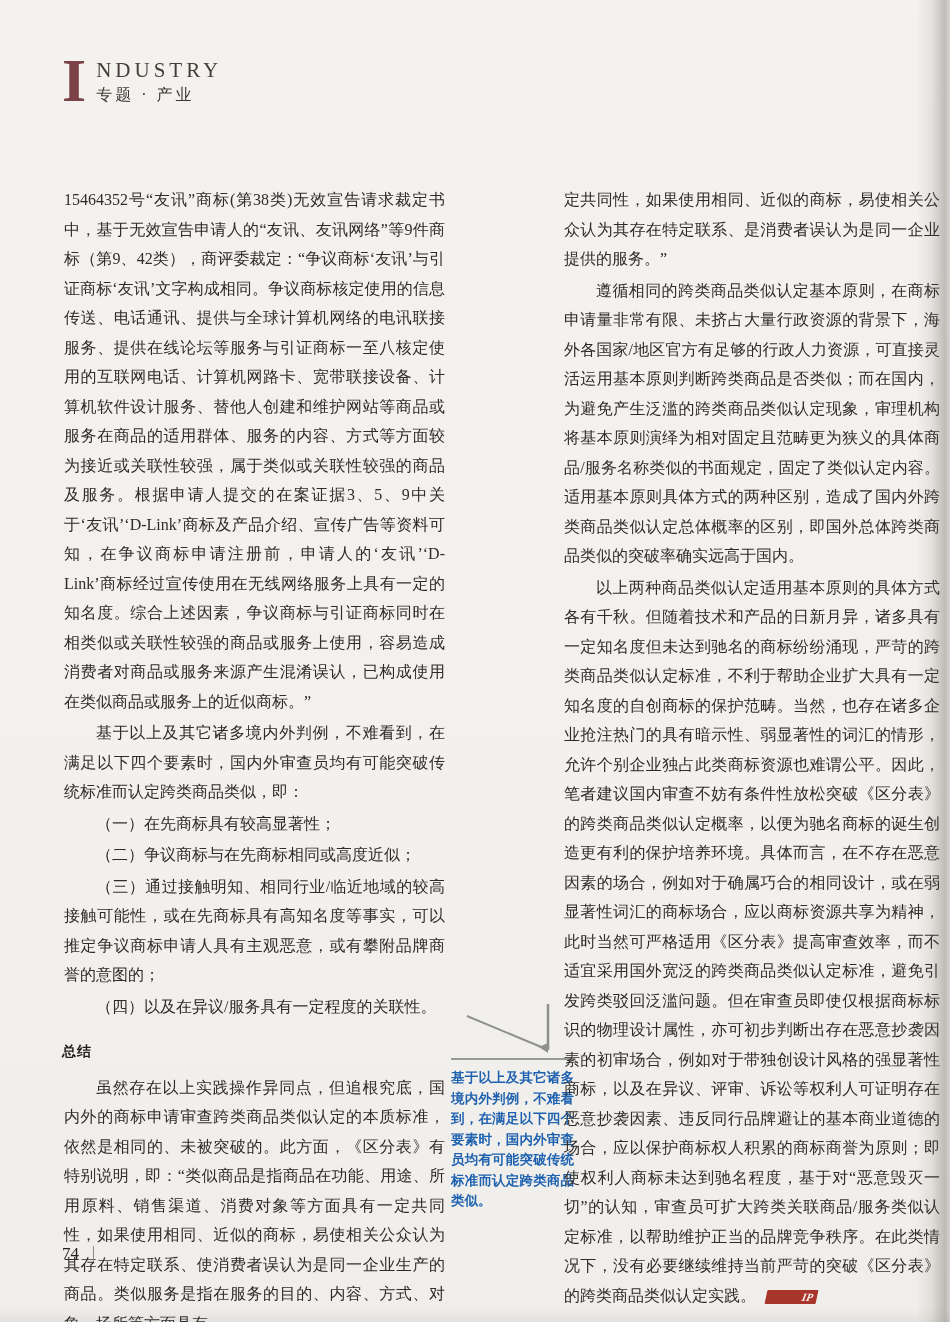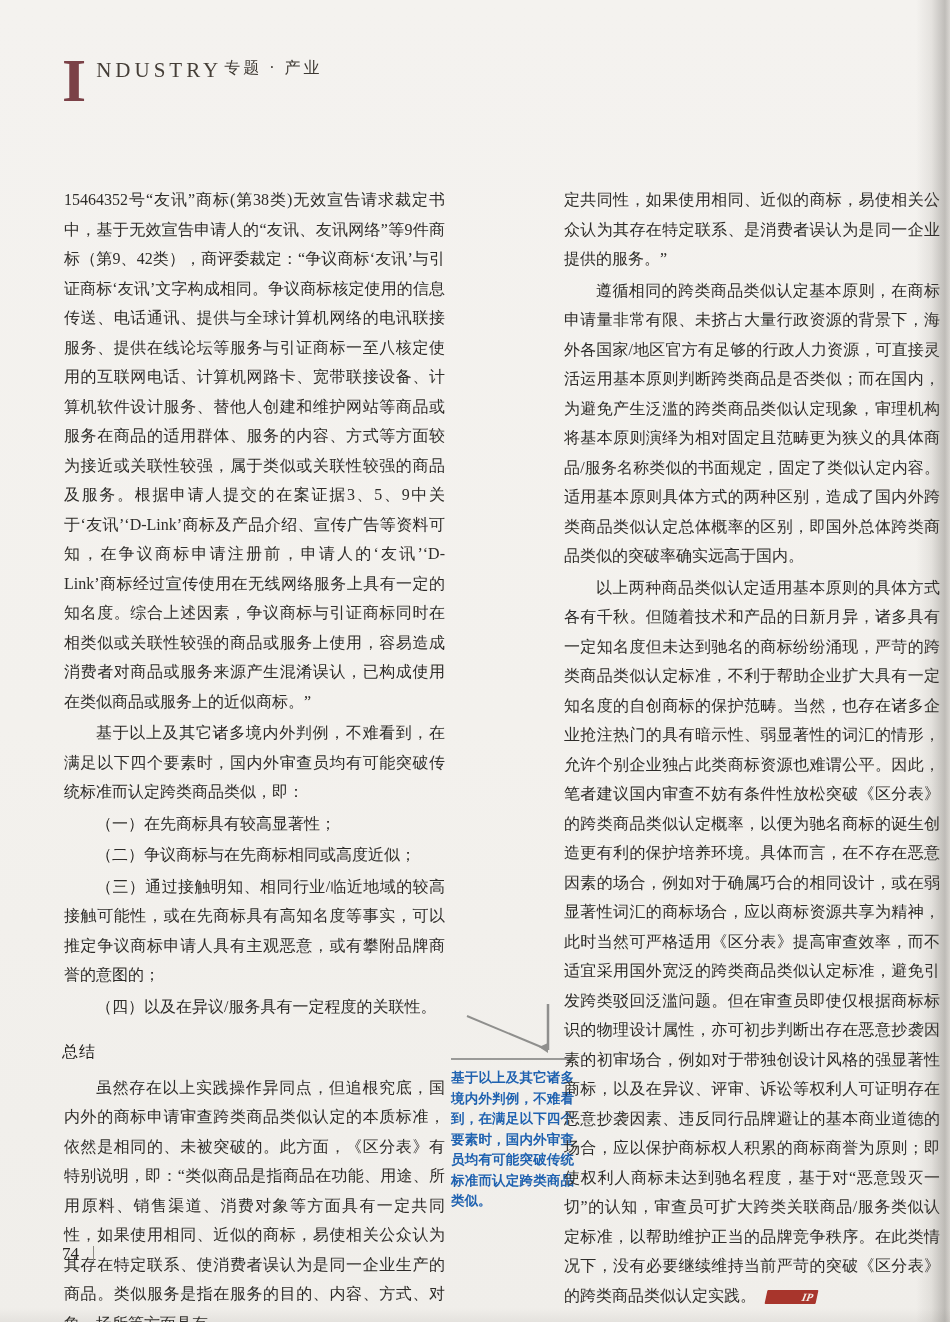--- a/index.html
+++ b/index.html
@@ -15,37 +15,37 @@
   }
   
   .masthead{
     position:absolute;left:62px;top:52px;
     display:flex;align-items:flex-start;gap:10px;
   }
   .dropcap{
     font-family:"Liberation Serif","DejaVu Serif",serif;
     font-size:62px;line-height:0.92;font-weight:bold;color:#7b4147;
   }
-  .masthead-text{display:flex;flex-direction:row;gap:2px;padding-top:6px;}
+  .masthead-text{display:flex;flex-direction:column;gap:2px;padding-top:6px;}
   .masthead-title{
     font-size:21px;letter-spacing:4px;color:#453e37;font-weight:500;
   }
   .masthead-sub{
     font-size:16px;letter-spacing:3px;color:#3d3832;
   }
   
   .col{position:absolute;top:183px;font-size:16px;line-height:29.5px;}
   .col-left{left:62px;width:385px;}
   .col-right{left:562px;width:380px;}
   .para{margin:2px;text-align:justify;text-indent:2em;}
   .para.first{text-indent:0;}
   .summary-heading{
     margin:16px 0 6px 0;
     font-family:"Liberation Sans","DejaVu Sans",sans-serif;
-    font-size:16px;font-weight:normal;color:#201e1b;letter-spacing:1px;
+    font-size:14px;font-weight:bold;color:#201e1b;letter-spacing:1px;
   }
   
   .callout{position:absolute;left:431px;top:1002px;width:123px;margin-left:20px;}
   .callout-arrow{display:block;}
   .callout-rule{
     border:none;border-top:2px solid #9a9a98;margin:4px 0 8px 0;
   }
   .callout-text{
     margin:0;
     font-family:"Liberation Sans","DejaVu Sans",sans-serif;

